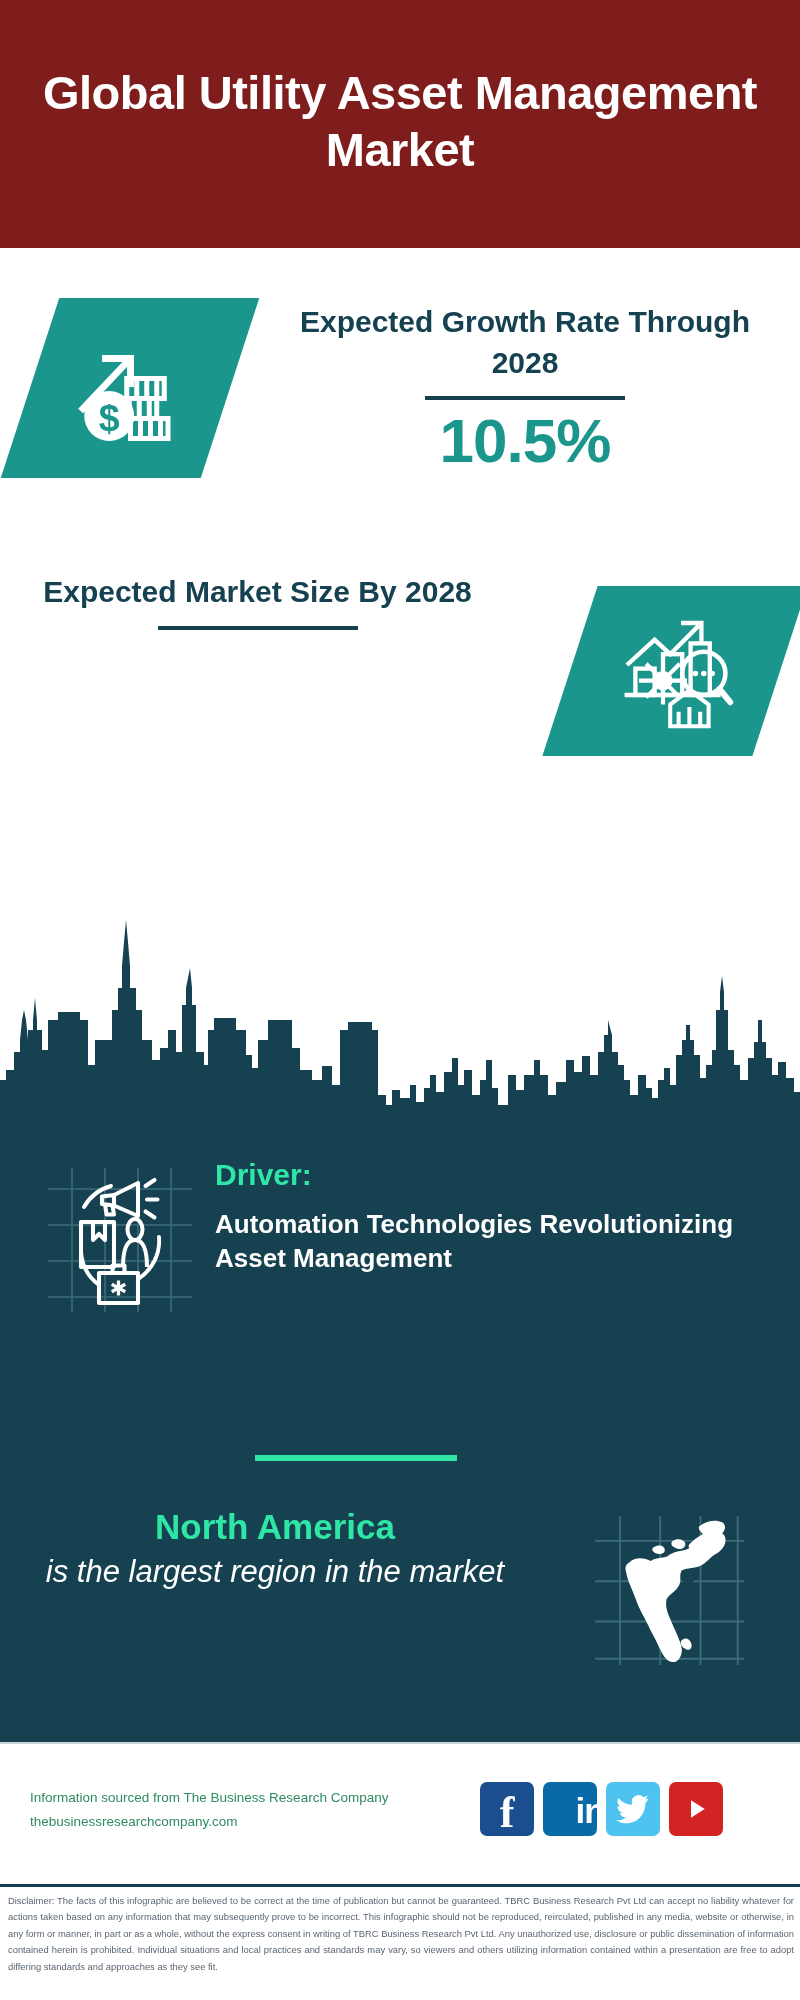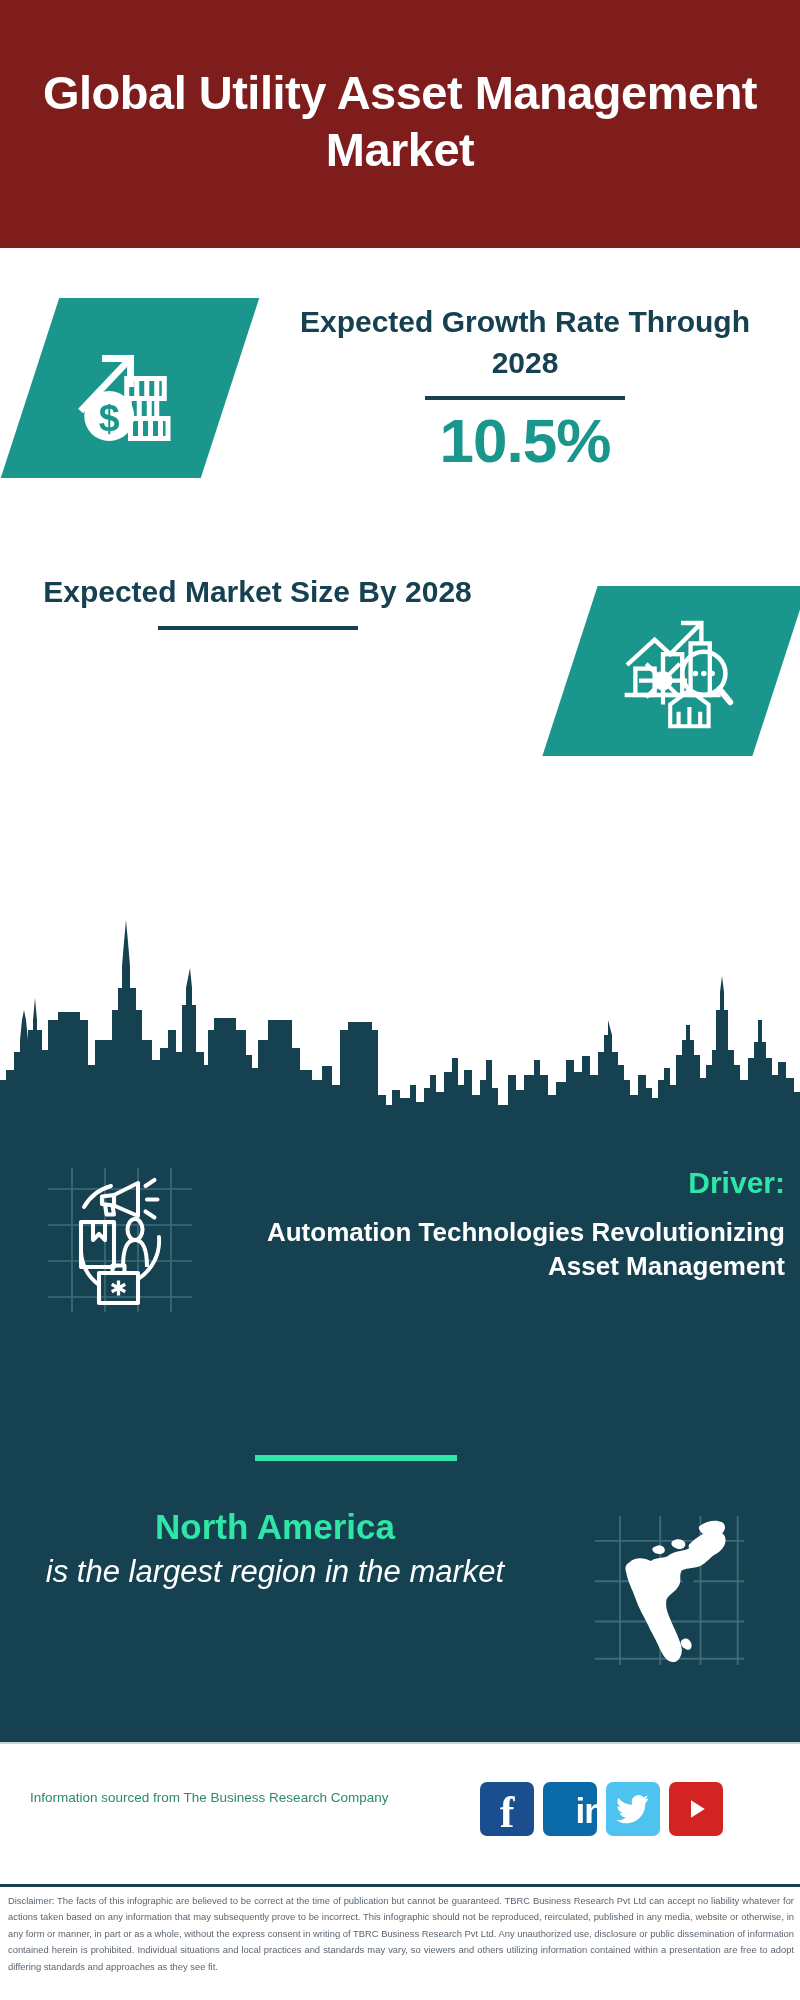--- a/index.html
+++ b/index.html
@@ -100,21 +100,21 @@
   }
 
   
   .driver-row{
     position:absolute;top:1155px;left:0;width:800px;height:190px;
   }
   .driver-icon{
     position:absolute;left:45px;top:10px;width:150px;height:150px;
   }
   .driver-text{
-    position:absolute;left:215px;top:8px;width:570px;text-align:right;
+    position:absolute;left:215px;top:0px;width:570px;text-align:left;
   }
   .driver-head{
     color:#2fe6a7;font-size:30px;font-weight:bold;line-height:1.3;
   }
   .driver-body{
     color:#ffffff;font-size:26px;font-weight:bold;line-height:1.30;
     margin-top:14px;
   }
 
   
@@ -333,20 +333,21 @@
         <path d="M58 82 C60 80 63 81 64 84 C65 87 63 89 61 88 C58 87 56 84 58 82 Z"></path>
       </g>
       <path fill="#164150" d="M58 38 C61 36 65 37 66 40 C67 44 64 47 61 46 C58 45 56 40 58 38 Z"></path>
     </svg>
   </div>
 
   <div class="footer">
     <div class="footer-sep"></div>
     <div class="footer-text">
       <div>Information sourced from The Business Research Company</div>
+      <div>thebusinessresearchcompany.com</div>
     </div>
     <div class="social-wrap">
       <div class="social s-fb">
         <span class="fb-glyph">f</span>
       </div>
       <div class="social s-li">
         <span class="li-glyph">in</span>
       </div>
       <div class="social s-tw">
         <svg width="34" height="30" viewBox="0 0 24 20">

